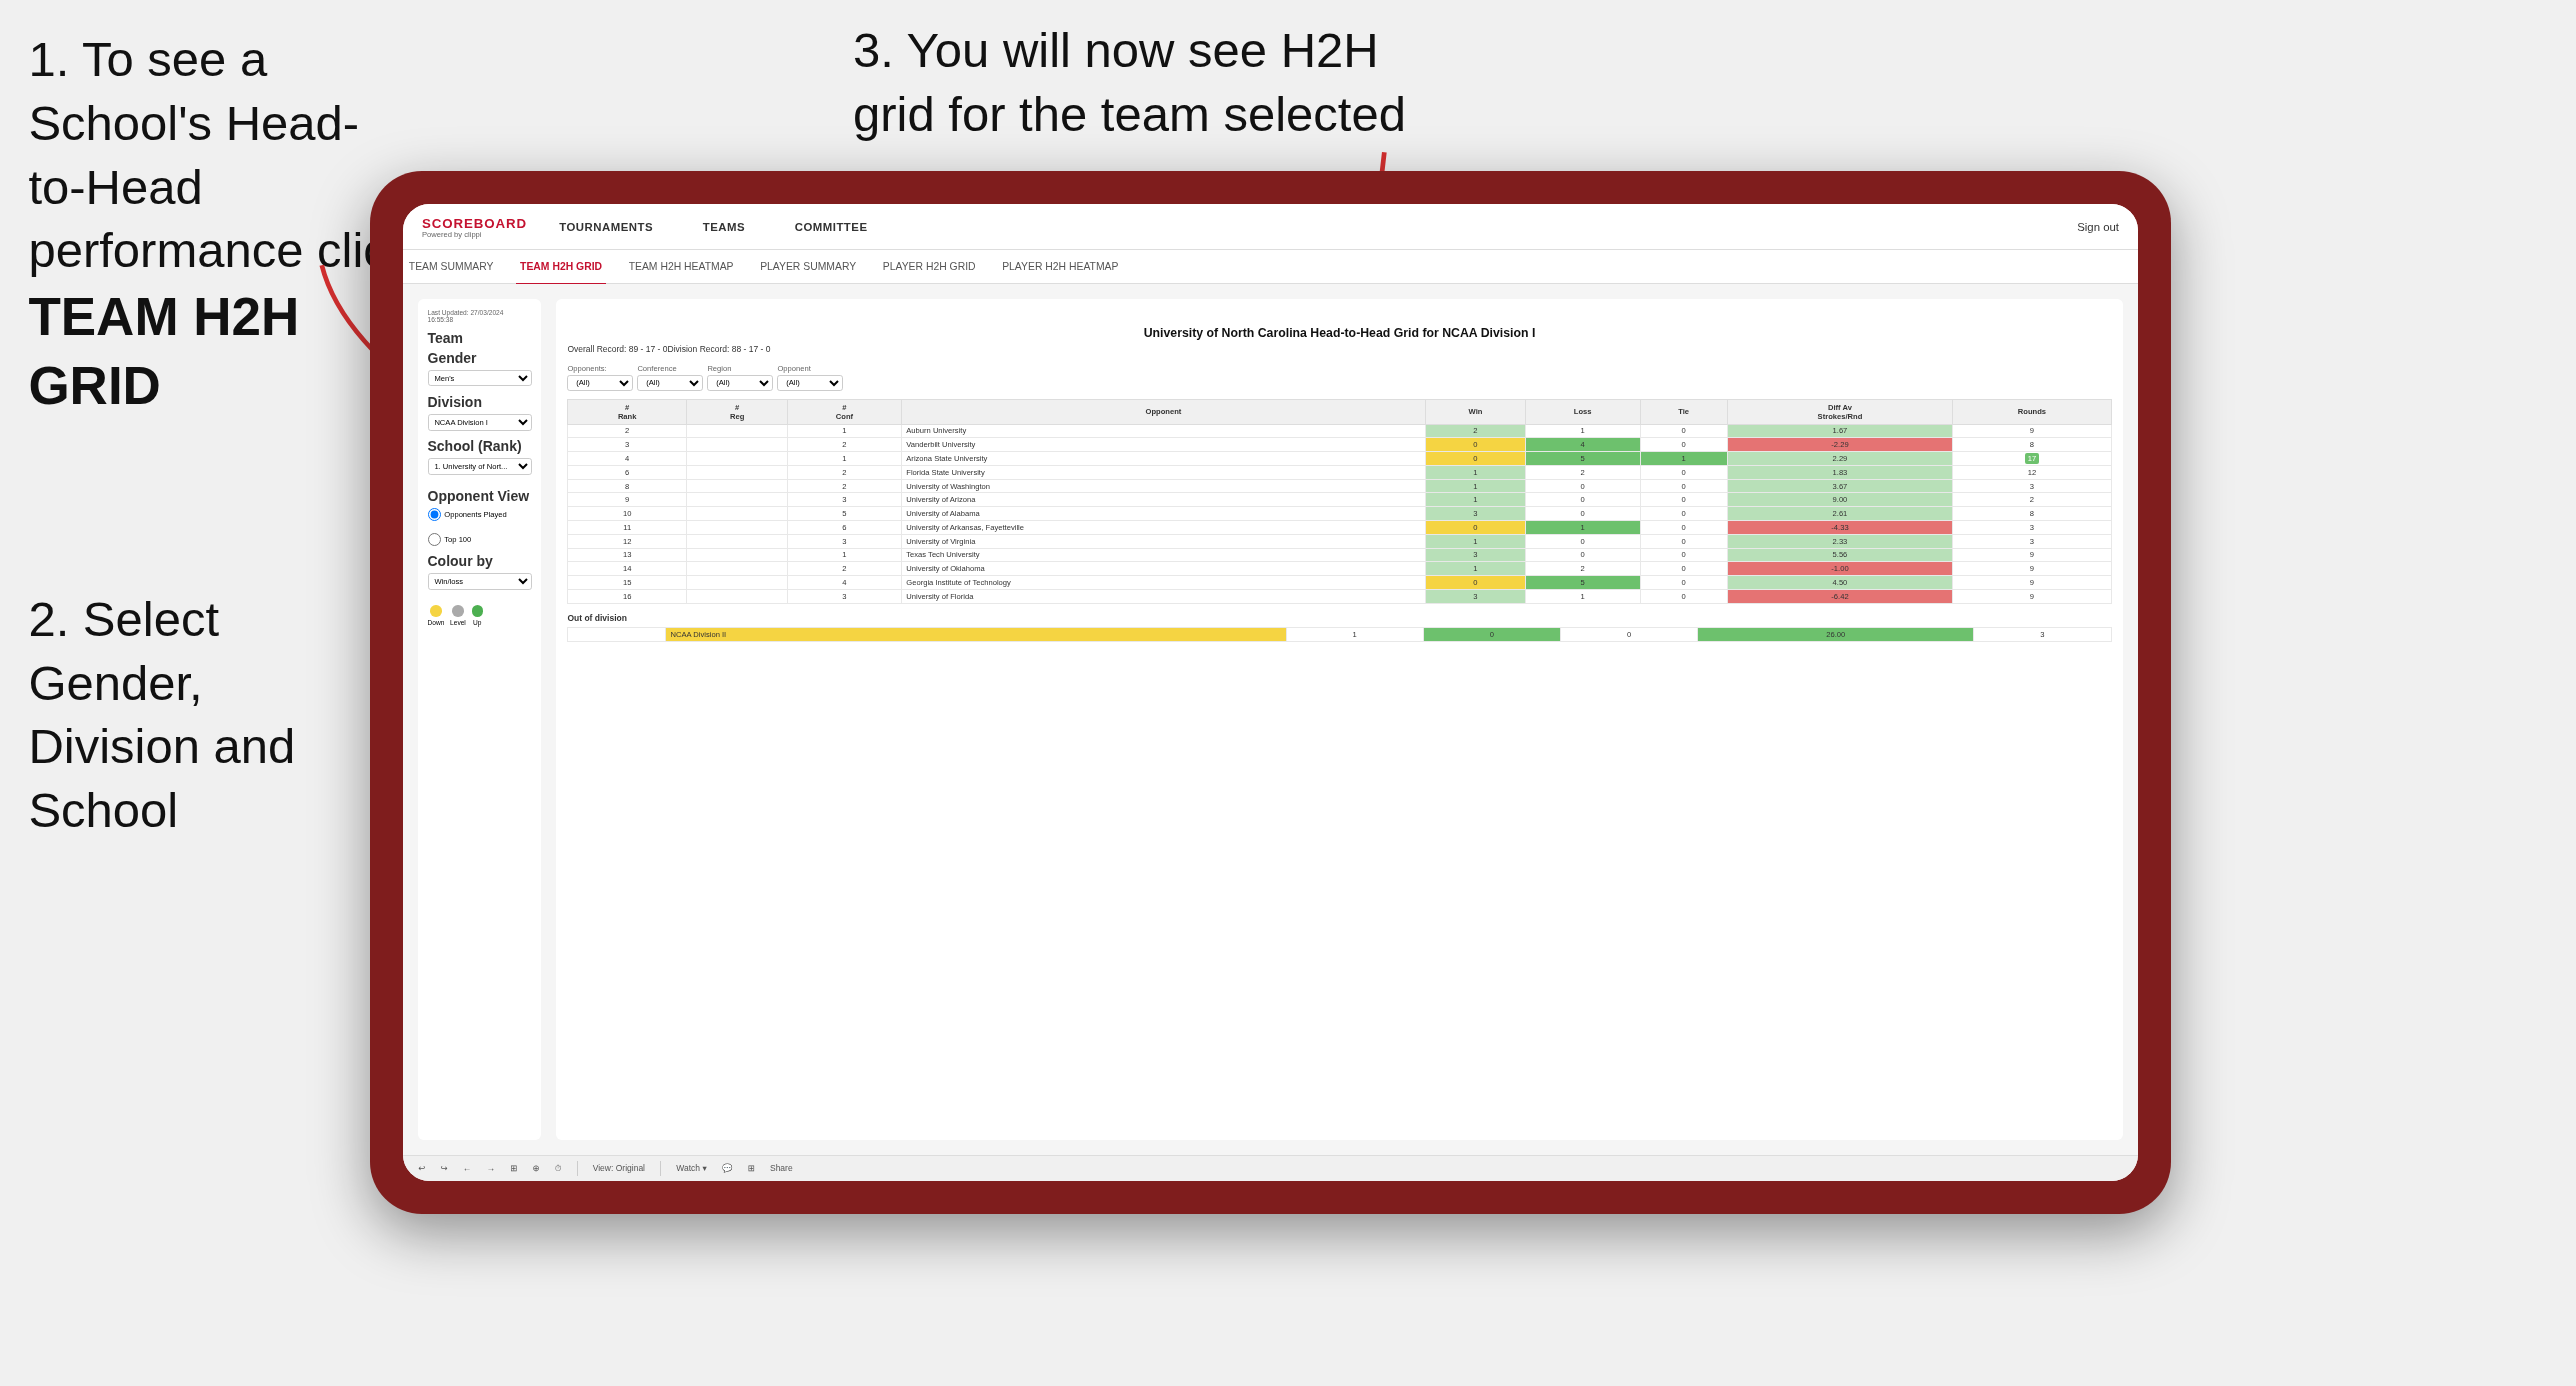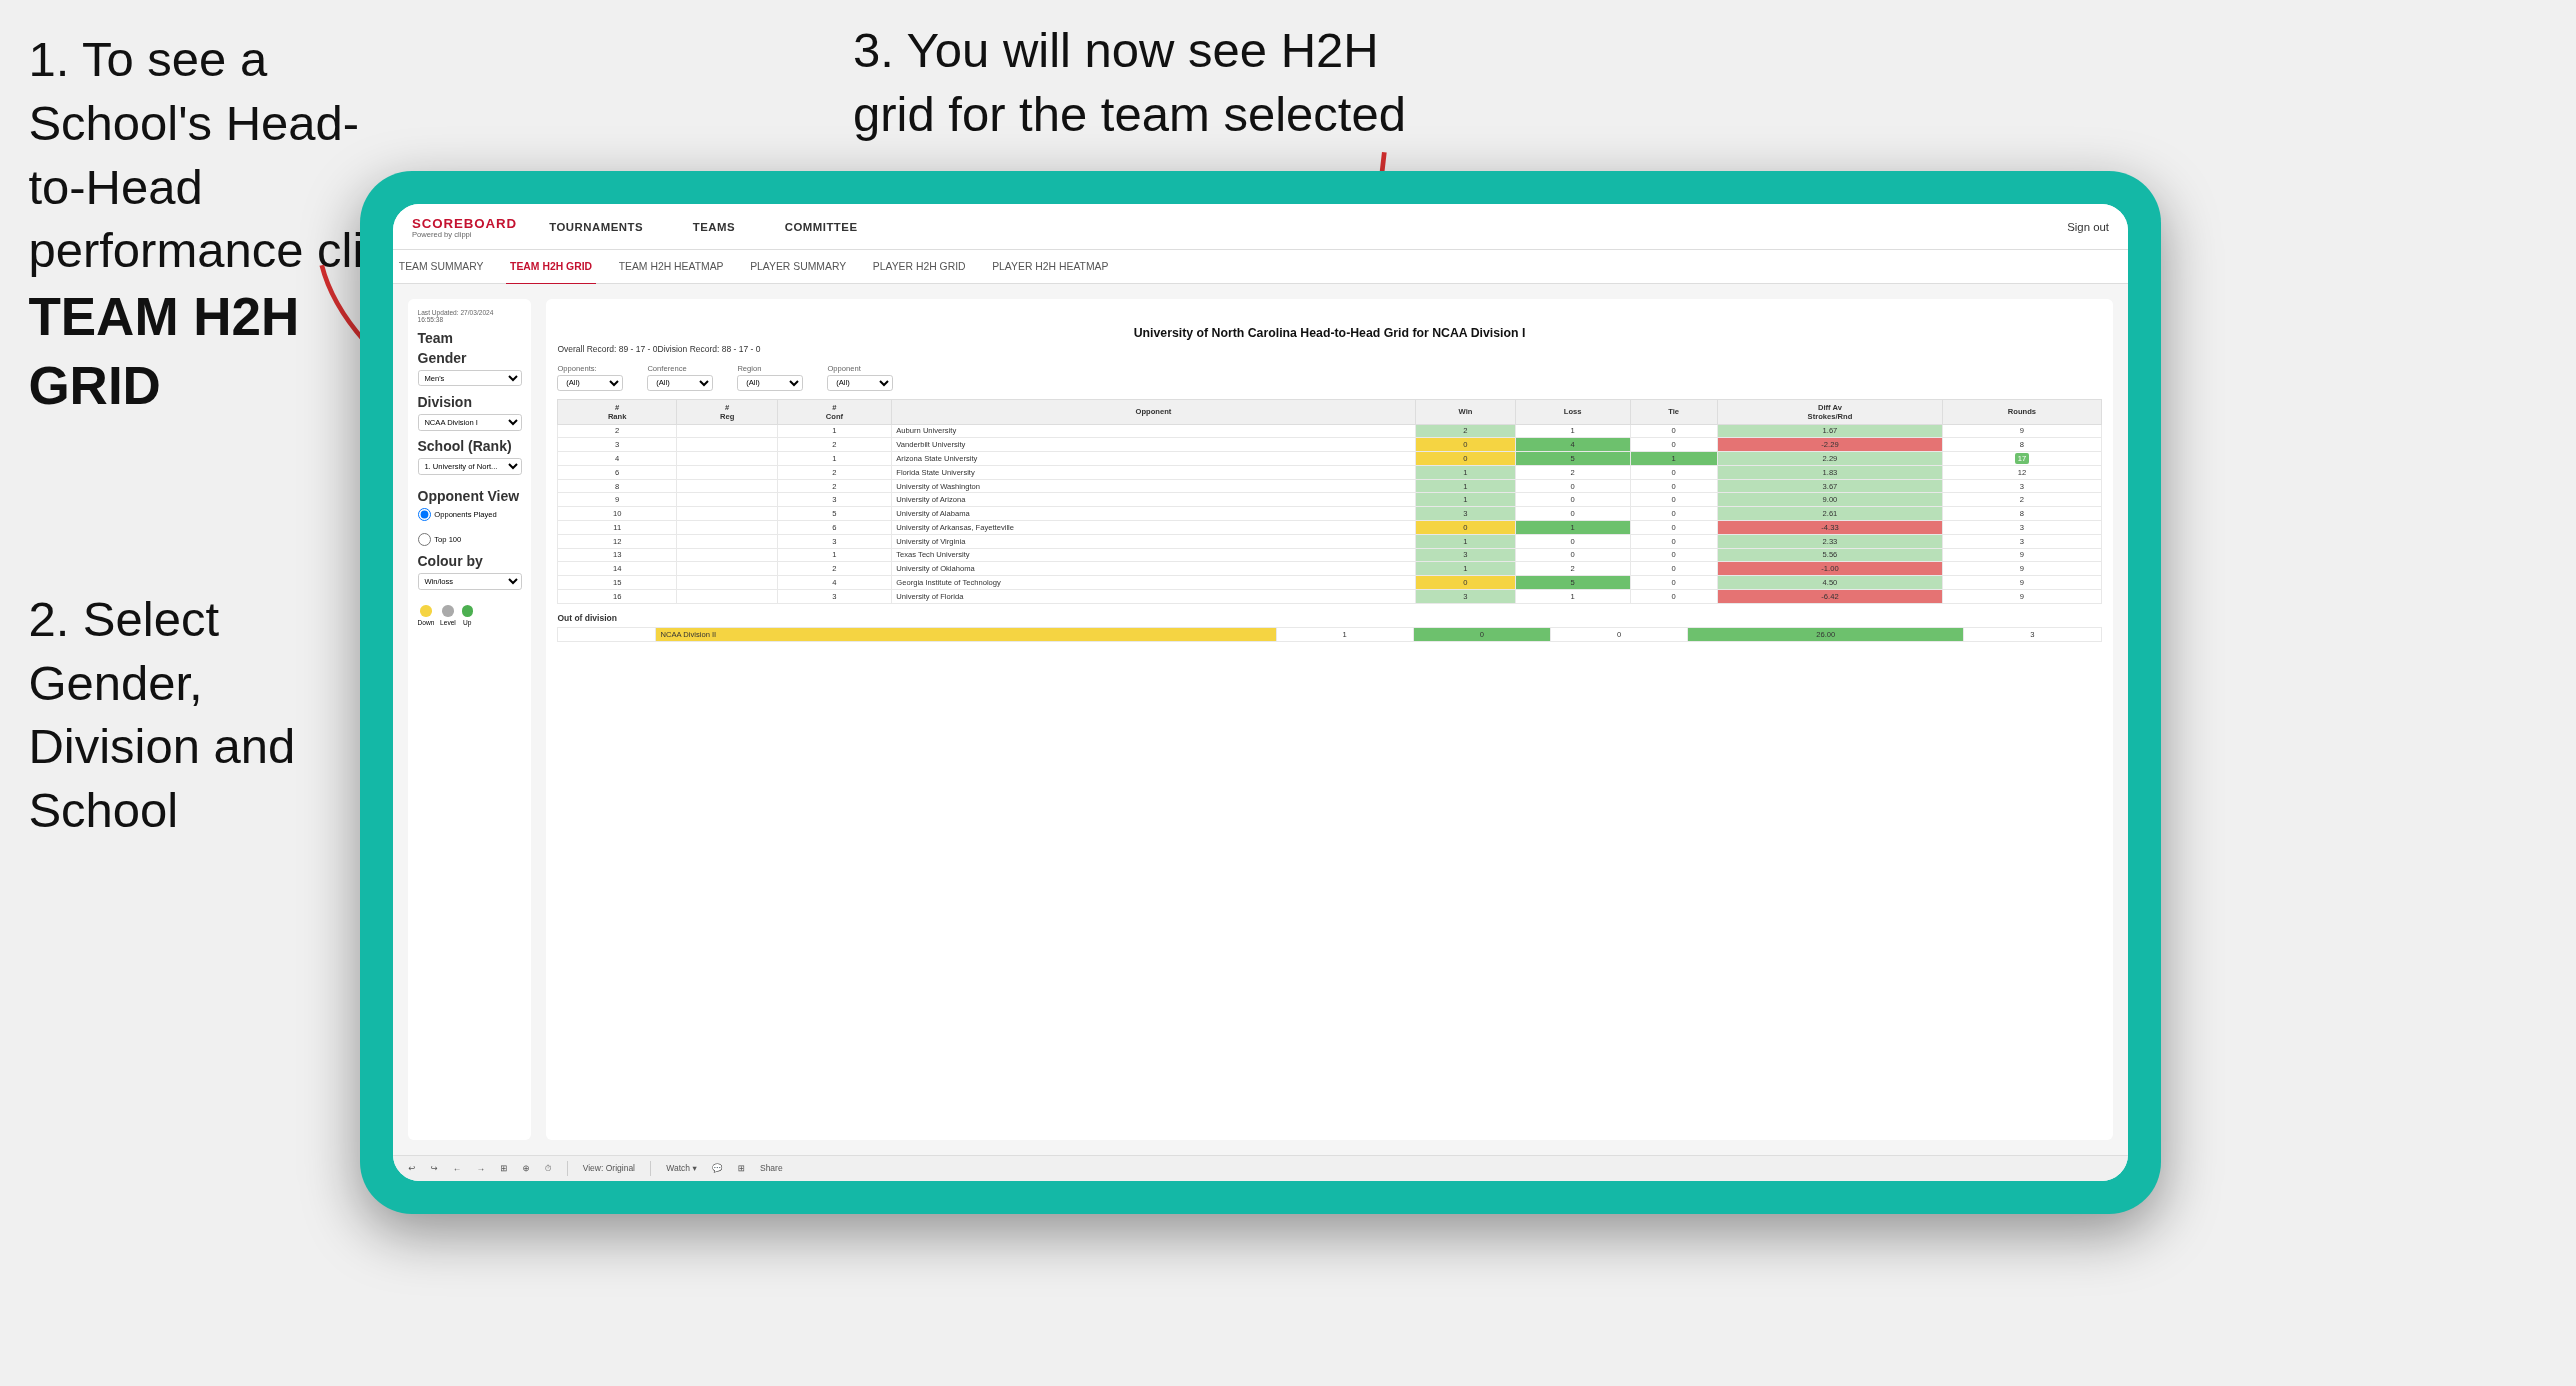--- a/index.html
+++ b/index.html
@@ -42,24 +42,24 @@
       font-size: 49px;
       line-height: 1.3;
       color: #111;
       max-width: 360px;
     }
 
     
     .tablet {
       position: absolute;
       top: 171px;
-      left: 360px;
+      left: 370px;
       width: 1801px;
       height: 1043px;
-      background: #14b8a6;
+      background: #7f1d1d;
       border-radius: 52px;
       padding: 33px;
       box-shadow: 0 19px 57px rgba(0,0,0,0.4);
     }
     .tablet-screen {
       width: 100%;
       height: 100%;
       background: #fff;
       border-radius: 26.5px;
       overflow: hidden;
@@ -230,21 +230,21 @@
       margin-top: 16px;
     }
     .grid-records {
       display: flex;
       margin-bottom: 9.5px;
       font-size: 8.5px;
       color: #333;
     }
     .filter-row {
       display: flex;
-      gap: 24px;
+      gap: 4px;
       margin-bottom: 7.6px;
       align-items: center;
     }
     .filter-group {
       display: flex;
       flex-direction: column;
       gap: 1.9px;
     }
     .filter-label {
       font-size: 7.6px;

